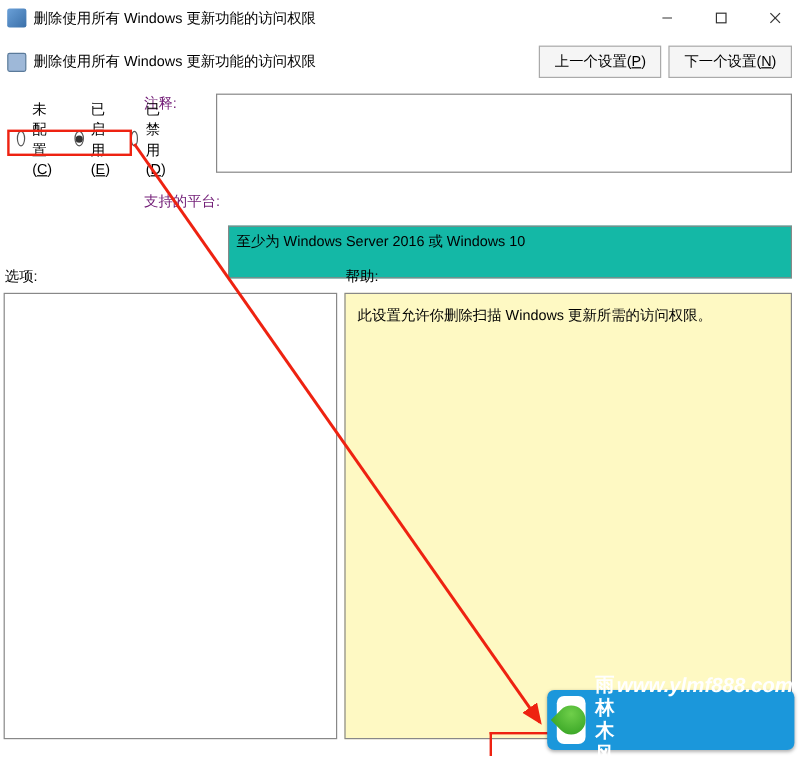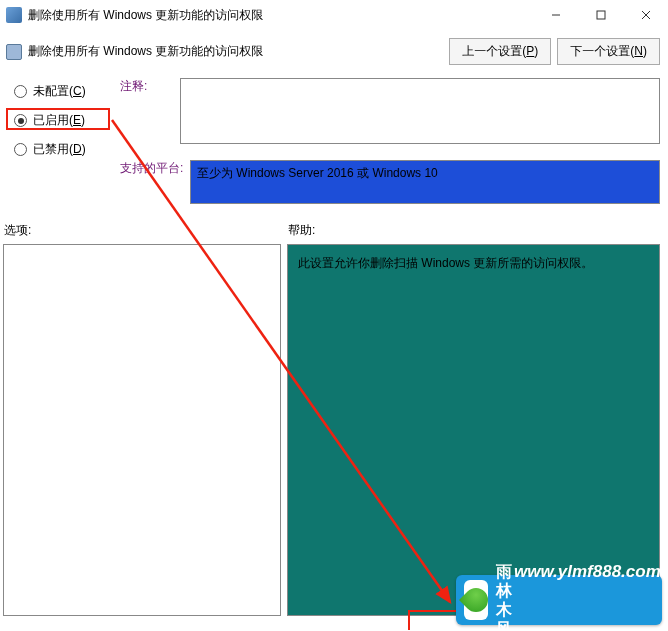--- a/index.html
+++ b/index.html
@@ -49,21 +49,21 @@
     .nav-btn {
       border: 1px solid #aaa;
       background: #f5f5f5;
       padding: 4px 12px;
       font-size: 12px;
       min-width: 96px;
       text-align:right;
     }
     .radios {
       padding: 10px 0 0 14px;
-      display: flex; flex-direction: column;
+      display: flex; flex-direction: row;
       gap: 12px;
       width: 120px;
       position: relative;
       z-index: 5;
     }
     .radio-row { display: flex; align-items: center; gap: 6px; font-size: 12px; }
     .radio {
       width: 13px; height: 13px; border: 1px solid #555; border-radius: 50%;
       display:inline-flex;align-items:center;justify-content:center;
       background:#fff;
@@ -88,38 +88,39 @@
     .comment-box {
       border: 1px solid #888;
       height: 66px; flex: 1;
       background:#fff;
     }
     .support-row { margin-top: 16px; display:flex; }
     .support-box {
       border: 1px solid #888;
       height: 44px; flex:1;
       padding: 4px 6px;
-      background:#1d4ed8;
+      background:#14b8a6;
       font-size:12px;
+      margin-top:28px;
     }
     .lower-labels {
       position:absolute; left: 4px; top: 222px; right: 8px;
       display:flex;
     }
     .lbl-left { width: 284px; }
     .lbl-right { flex:1; }
     .panels {
       position:absolute; left: 3px; top: 244px; right: 8px; height: 372px;
       display:flex; gap:6px;
     }
     .panel-left {
       width: 278px; border:1px solid #888; background:#fff;
     }
     .panel-right {
-      flex:1; border:1px solid #888; background:#0f766e;
+      flex:1; border:1px solid #888; background:#fef9c3;
       padding: 8px 10px;
       font-size:12px;
       line-height: 1.8;
     }
     .panel-right p { margin-bottom: 12px; }
     
     .arrow-svg {
       position:absolute; left:0; top:0; width:668px; height:631px;
       pointer-events:none; z-index:20;
     }

